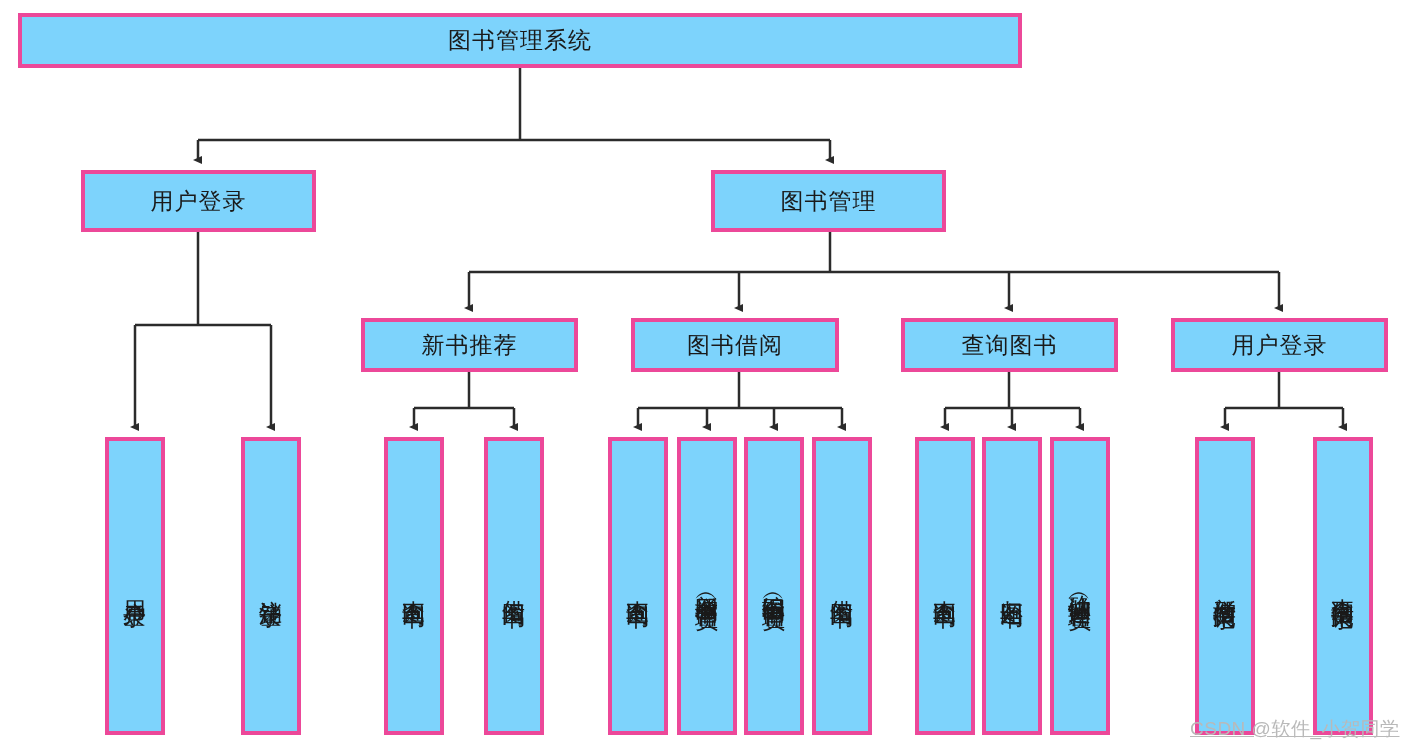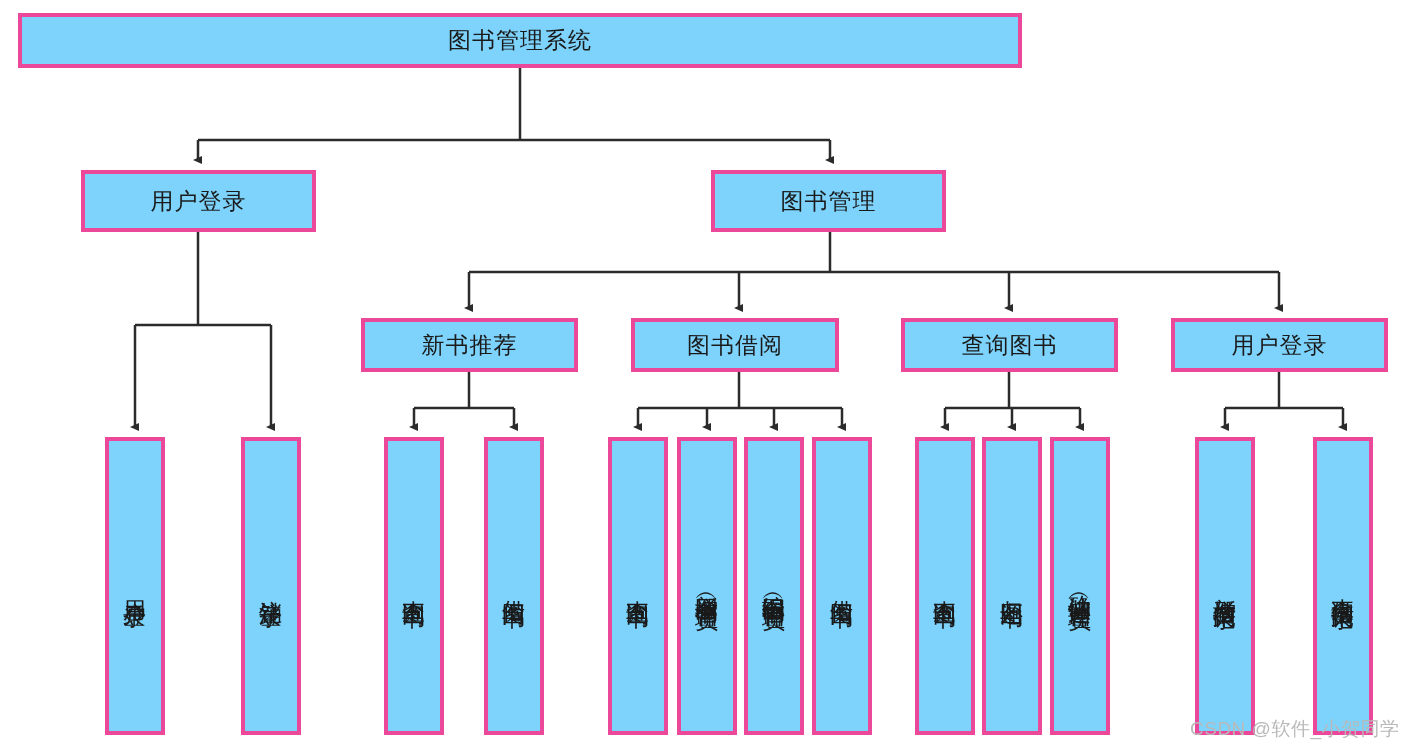--- a/index.html
+++ b/index.html
@@ -58,20 +58,21 @@
     text-orientation: upright;
     white-space: nowrap;
   }
   .watermark {
     position: absolute;
     font-size: 19px;
     color: #b9b9b9;
     letter-spacing: 0.5px;
     white-space: nowrap;
     z-index: 5;
+    text-decoration: underline;
   }
 </style>
 </head>
 <body>
 
 <div id="canvas">
 
   <svg id="edges" viewBox="0 0 1405 747" xmlns="http://www.w3.org/2000/svg">
     <defs>
       <marker id="arrow" markerWidth="10" markerHeight="10" refX="5" refY="5" orient="auto" markerUnits="userSpaceOnUse">

